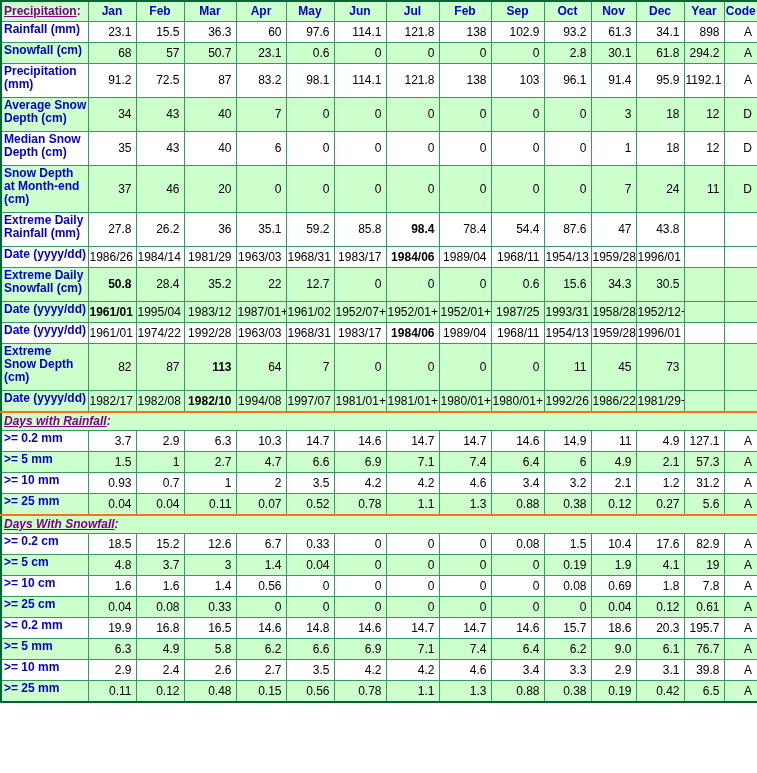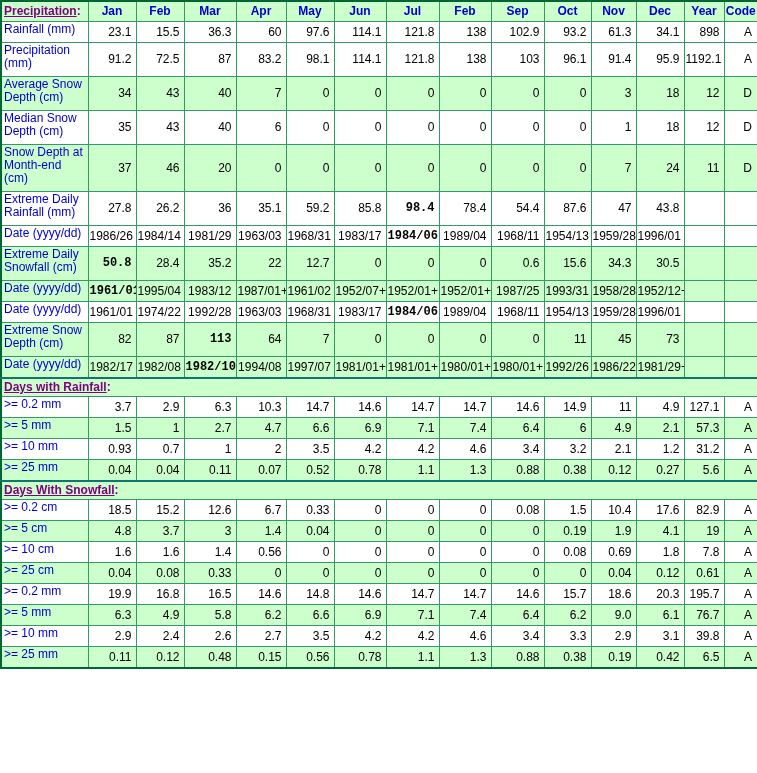--- a/index.html
+++ b/index.html
@@ -4,31 +4,31 @@
 <style>
   html,body{margin:0;padding:0;background:#fff;}
   body{font-family:"Liberation Sans","DejaVu Sans",sans-serif;}
   table{border-collapse:collapse;table-layout:fixed;width:757px;
         border:2px solid #006633;font-size:12px;color:#000;}
   col.c-label{width:87px;}
   th,td{border:1px solid #339966;line-height:13px;overflow:hidden;}
   thead th{background:#ccffcc;color:#0000cc;font-weight:bold;text-align:center;
            padding:3px 1px;font-size:12px;}
   th.corner{text-align:left;padding-left:2px;}
-  td.label{color:#0000cc;font-weight:normal;text-align:left;padding:1px 1px 6px 2px;
+  td.label{color:#0000cc;font-weight:bold;text-align:left;padding:1px 1px 6px 2px;
            font-size:12px;}
   td.val{text-align:right;padding:1px 4px 1px 1px;}
   td.code{text-align:right;padding:1px 5px 1px 1px;}
   tr.shade td{background:#ccffcc;}
   tr.plain td{background:#ffffff;}
   td.section{background:#ccffcc;text-align:left;padding:2px 2px;font-weight:bold;}
-  tr.section-row td{border-top:2px solid #0f766e;}
+  tr.section-row td{border-top:2px solid #f97316;font-style:italic;}
   a.glink{color:#800080;text-decoration:underline;cursor:pointer;font-weight:bold;}
   span.suffix{color:#800080;font-weight:bold;}
-  td.b, .b{font-weight:bold;font-family:Liberation Mono, monospace;}
+  td.b, .b{font-weight:bold;}
 </style>
 </head>
 <body>
 
 <table>
   <colgroup>
     <col class="c-label">
       <col style="width:48px">
       <col style="width:48px">
     <col style="width:52px">
@@ -75,20 +75,37 @@
         <td class="val">114.1</td>
         <td class="val">121.8</td>
         <td class="val">138</td>
         <td class="val">102.9</td>
         <td class="val">93.2</td>
         <td class="val">61.3</td>
         <td class="val">34.1</td>
         <td class="val">898</td>
         <td class="code">A</td>
       </tr>
+      <tr class="shade">
+        <td class="label">Snowfall (cm)</td>
+        <td class="val">68</td>
+        <td class="val">57</td>
+        <td class="val">50.7</td>
+        <td class="val">23.1</td>
+        <td class="val">0.6</td>
+        <td class="val">0</td>
+        <td class="val">0</td>
+        <td class="val">0</td>
+        <td class="val">0</td>
+        <td class="val">2.8</td>
+        <td class="val">30.1</td>
+        <td class="val">61.8</td>
+        <td class="val">294.2</td>
+        <td class="code">A</td>
+      </tr>
       <tr class="plain">
         <td class="label">Precipitation (mm)</td>
         <td class="val">91.2</td>
         <td class="val">72.5</td>
         <td class="val">87</td>
         <td class="val">83.2</td>
         <td class="val">98.1</td>
         <td class="val">114.1</td>
         <td class="val">121.8</td>
         <td class="val">138</td>

